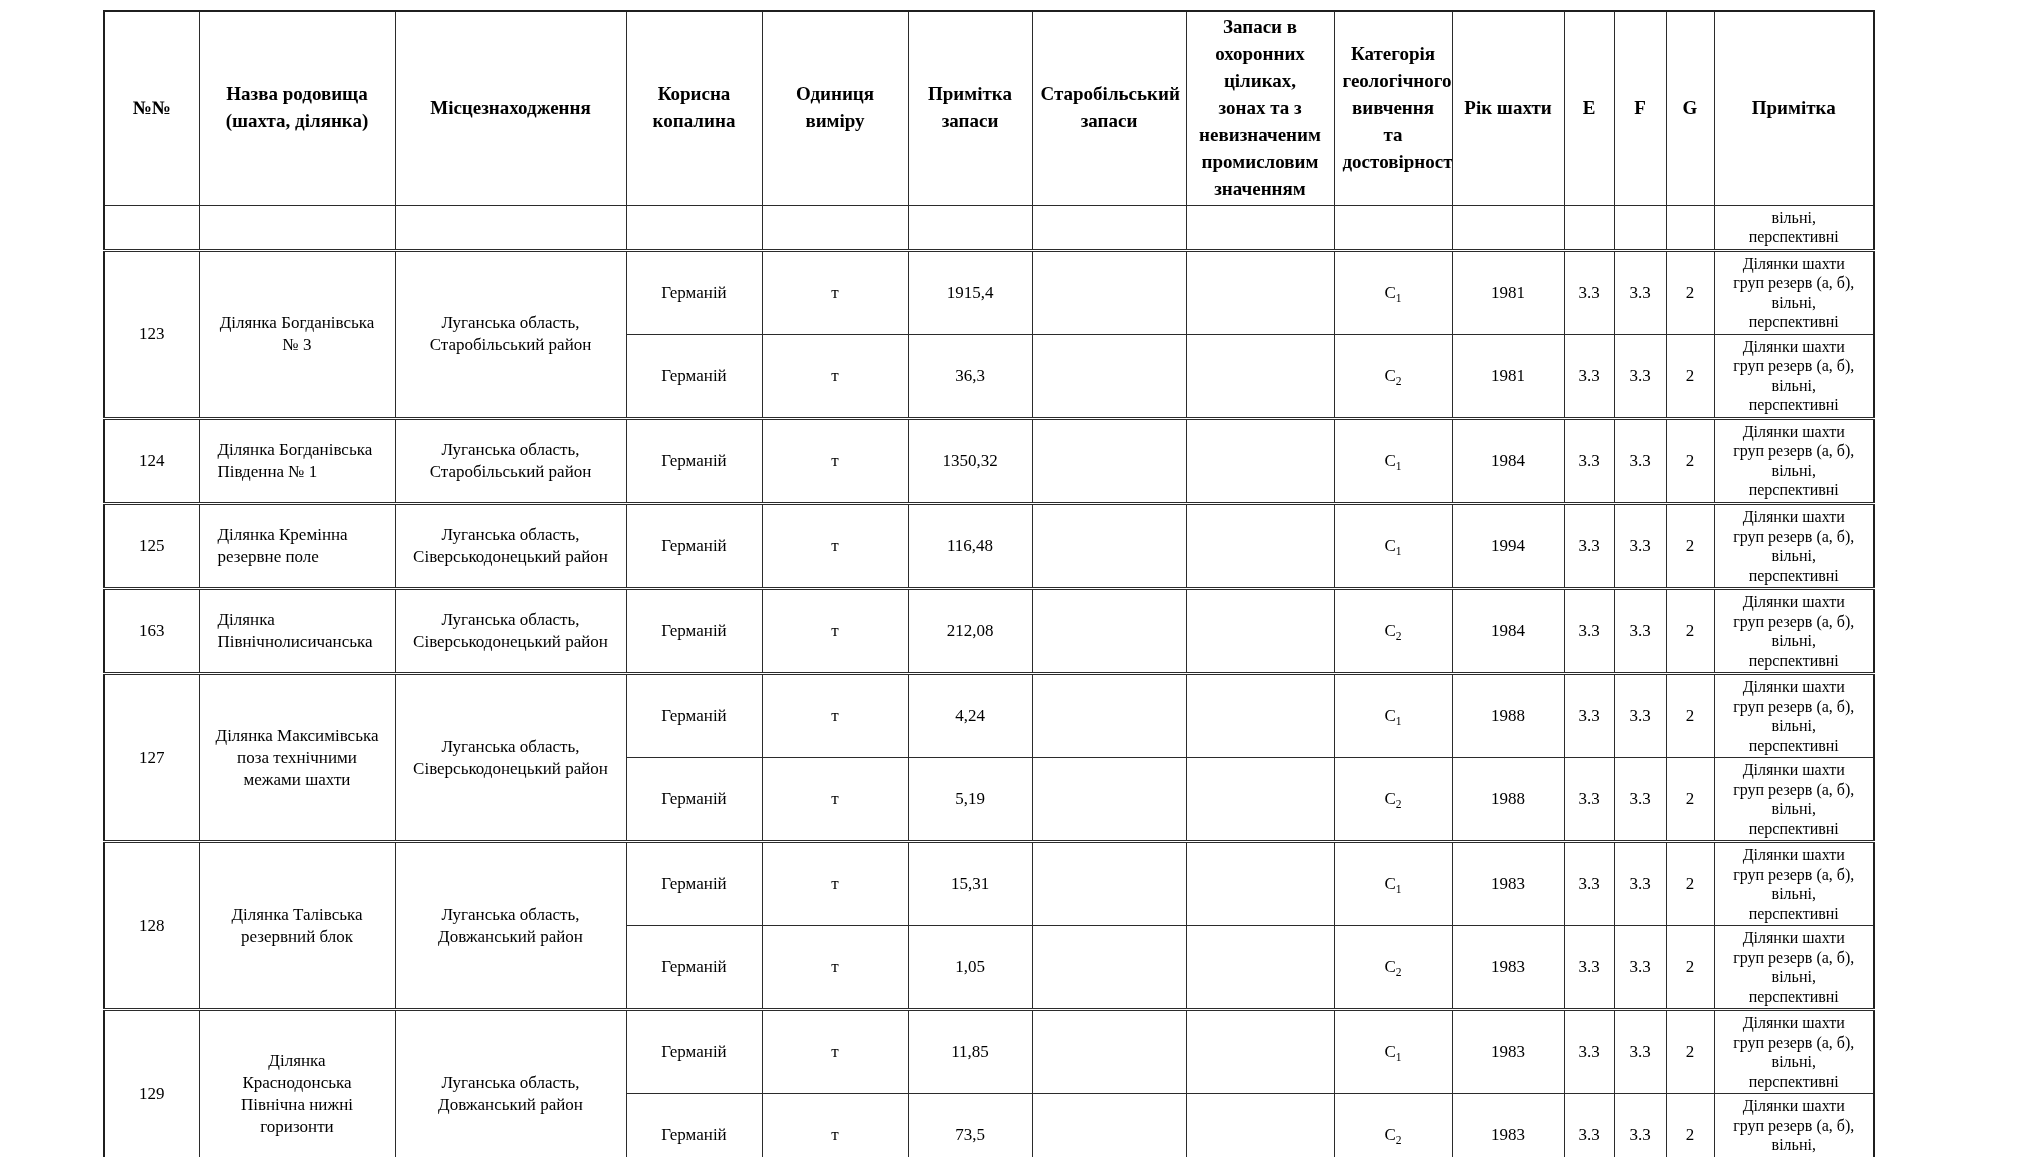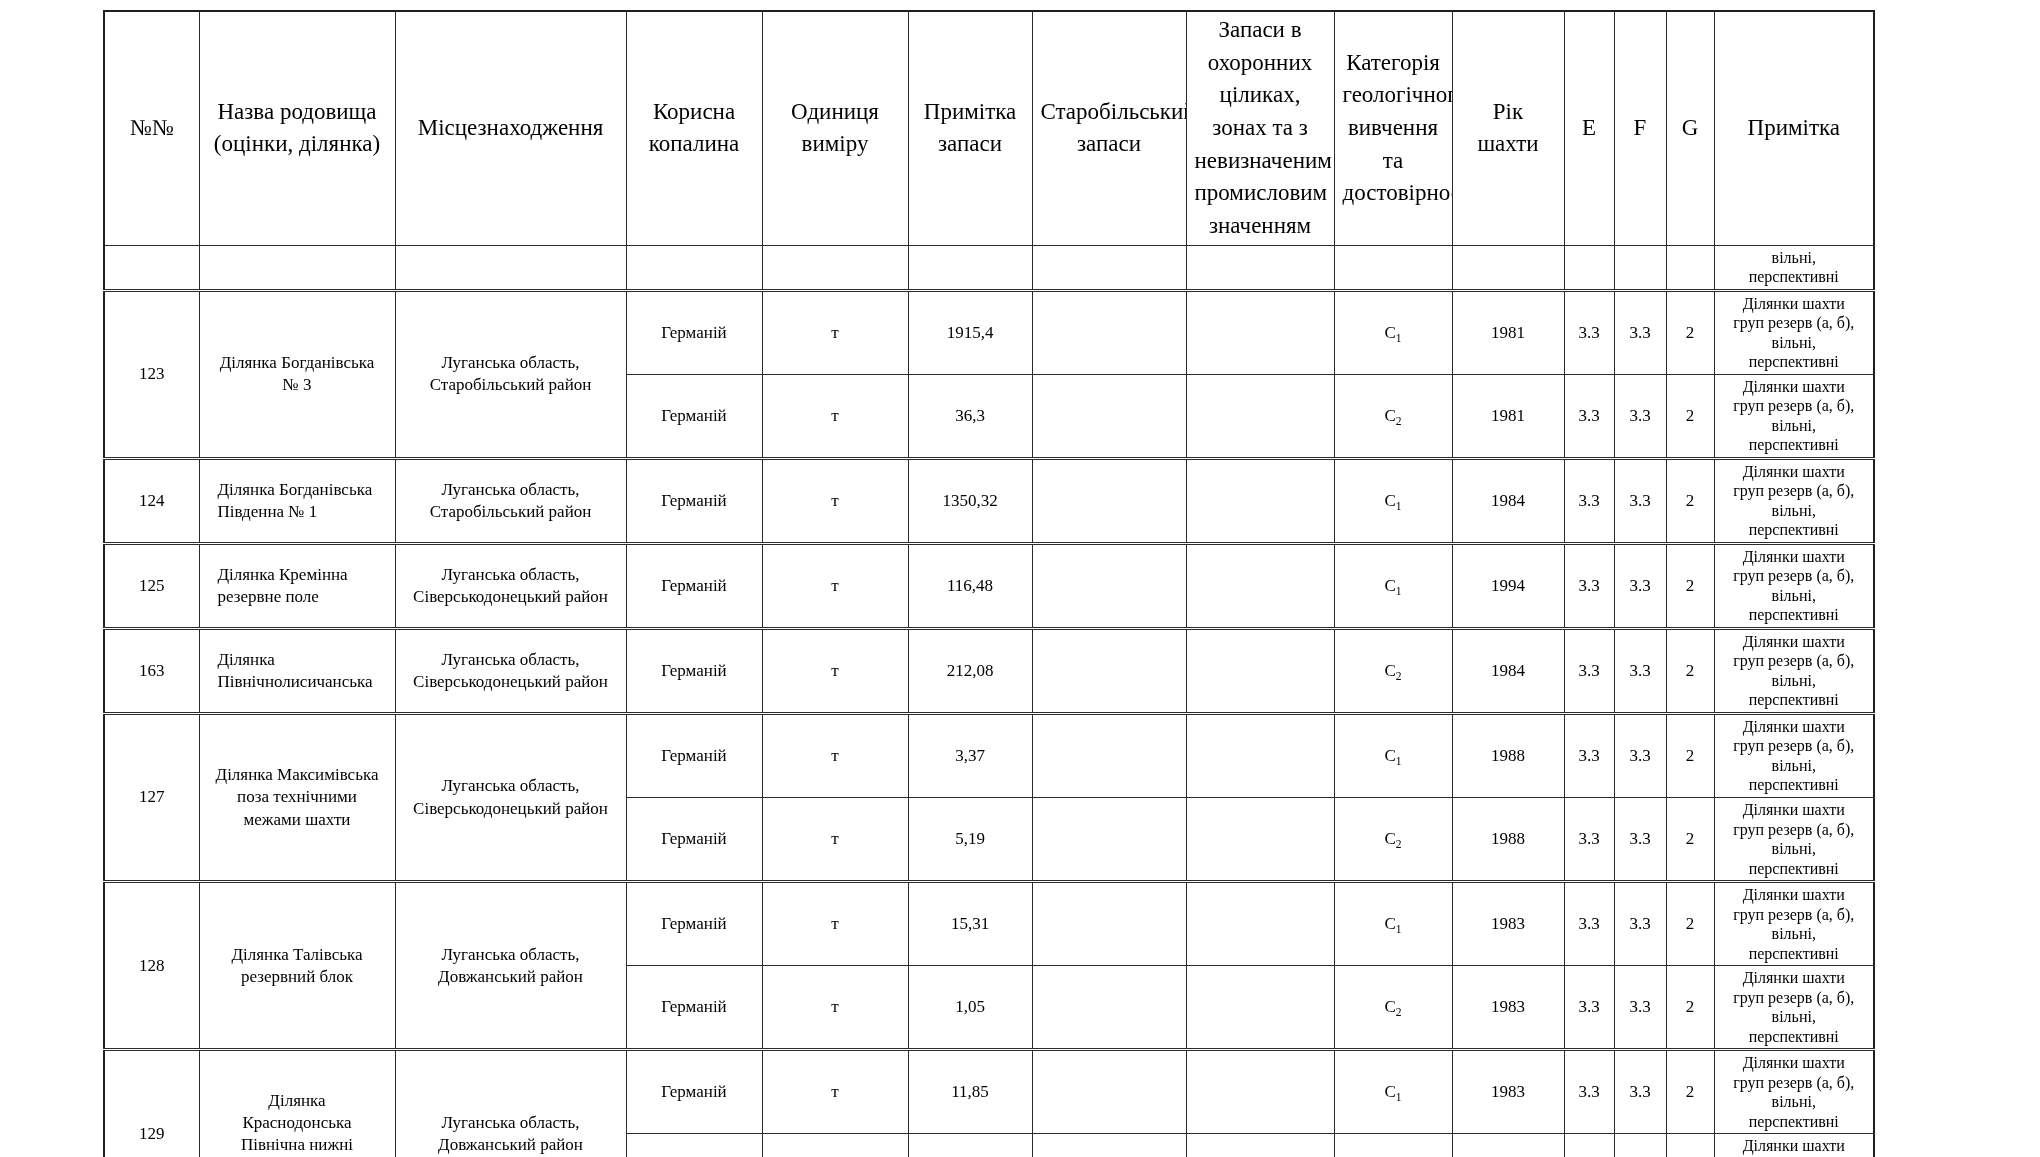--- a/index.html
+++ b/index.html
@@ -25,22 +25,22 @@
   }
   th, td {
     border: 1px solid #2b2b2b;
     vertical-align: middle;
     text-align: center;
     padding: 2px 4px;
     overflow: hidden;
   }
   thead tr { height: 188px; }
   th {
-    font-weight: normal;
-    font-size: 23px;
+    font-weight: bold;
+    font-size: 19px;
     line-height: 1.42;
     white-space: pre-line;
     padding: 2px 8px;
   }
   td {
     font-size: 17px;
     line-height: 1.3;
   }
   tr.data-row { height: 80px; }
   tr.partial-row { height: 40px; }
@@ -73,21 +73,21 @@
     <col style="width:112px">
     <col style="width:50px">
     <col style="width:52px">
     <col style="width:48px">
     <col style="width:160px">
   </colgroup>
   <thead>
     <tr>
         <th>№№</th>
         <th>Назва родовища
-(оцінки, ділянка)</th>
+(шахта, ділянка)</th>
         <th>Місцезнаходження</th>
         <th>Корисна
 копалина</th>
         <th>Одиниця
 виміру</th>
         <th>Примітка
 запаси</th>
         <th>Старобільський
 запаси</th>
         <th>Запаси в
@@ -228,21 +228,21 @@
       </tr>
       <tr class="data-row group-start">
         <td class="no-cell" rowspan="2">127</td>
         <td class="name-cell" rowspan="2">Ділянка Максимівська
 поза технічними
 межами шахти</td>
         <td class="loc-cell" rowspan="2">Луганська область,
 Сіверськодонецький район</td>
         <td>Германій</td>
         <td>т</td>
-        <td>3,37</td>
+        <td>4,24</td>
         <td></td>
         <td></td>
         <td>С<sub>1</sub></td>
         <td>1988</td>
         <td class="efg">3.3</td>
         <td class="efg">3.3</td>
         <td class="efg">2</td>
         <td class="note-cell">Ділянки шахти
 груп резерв (а, б),
 вільні,

